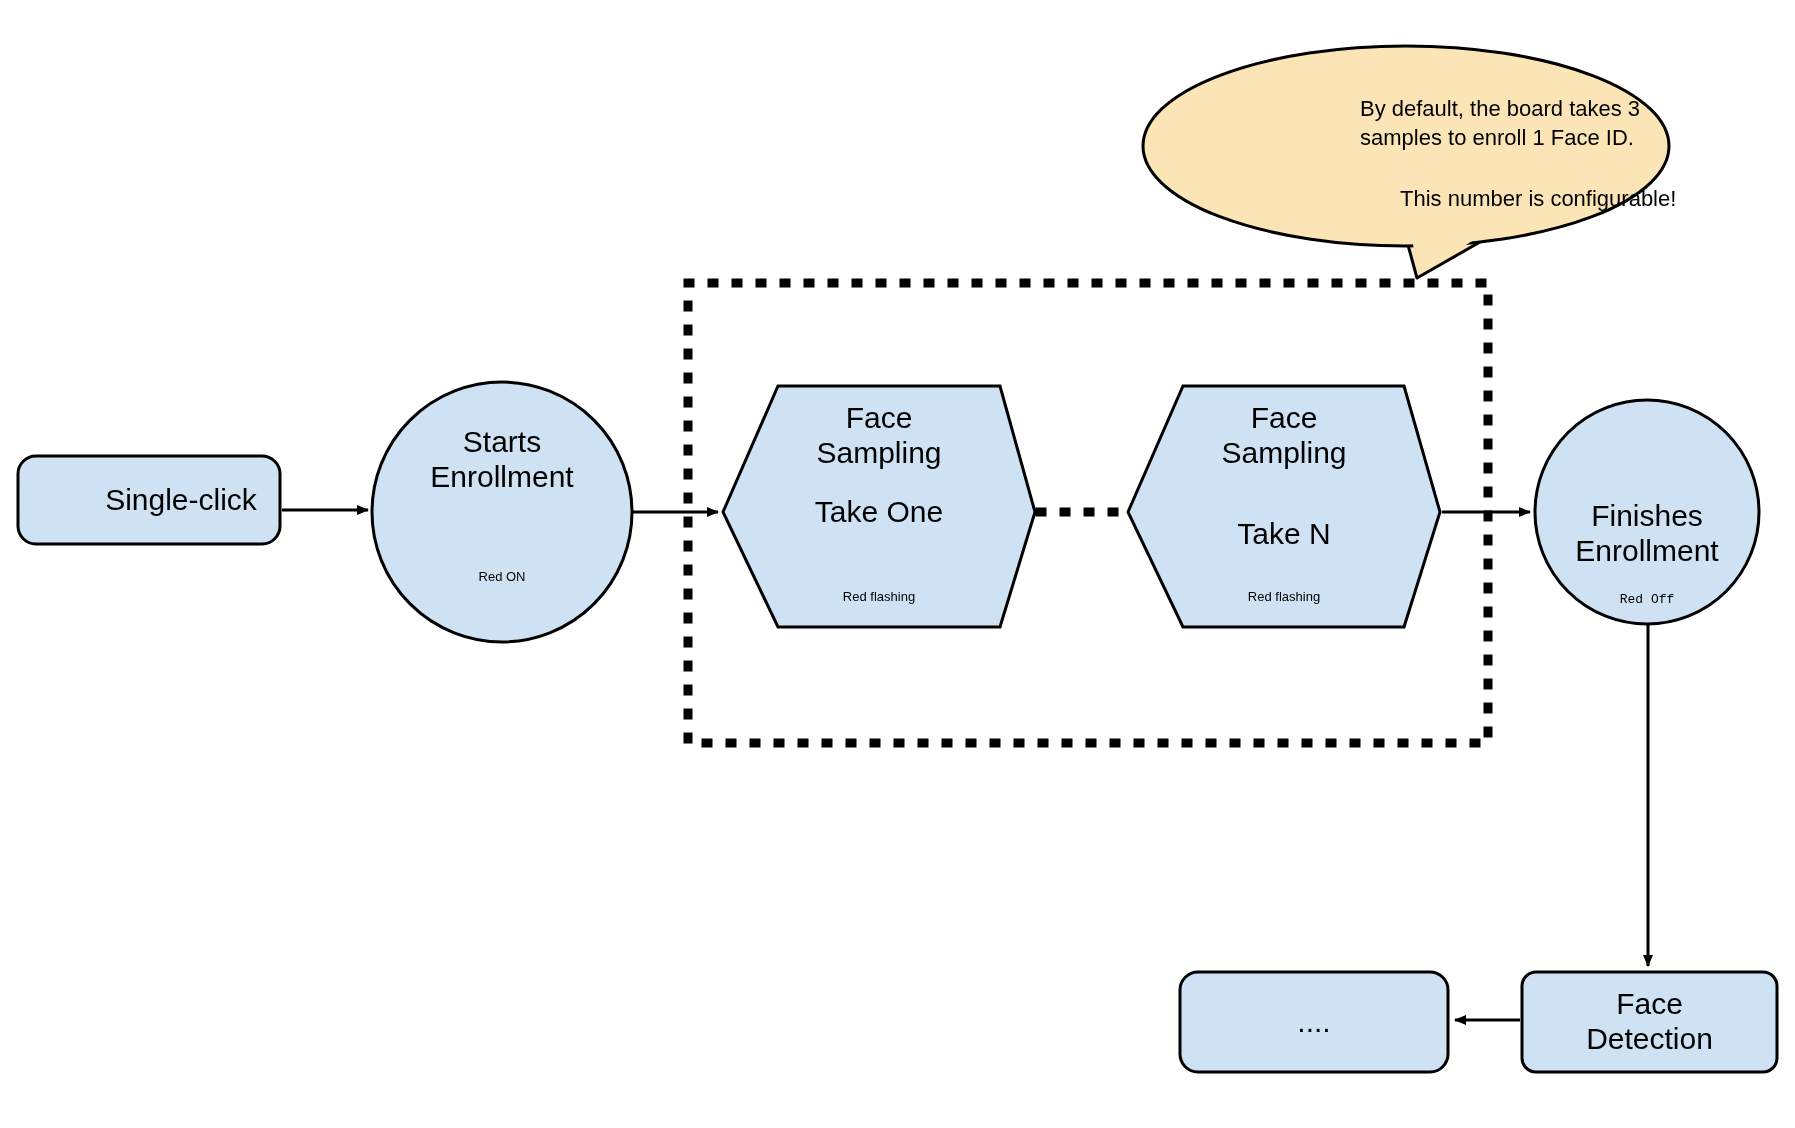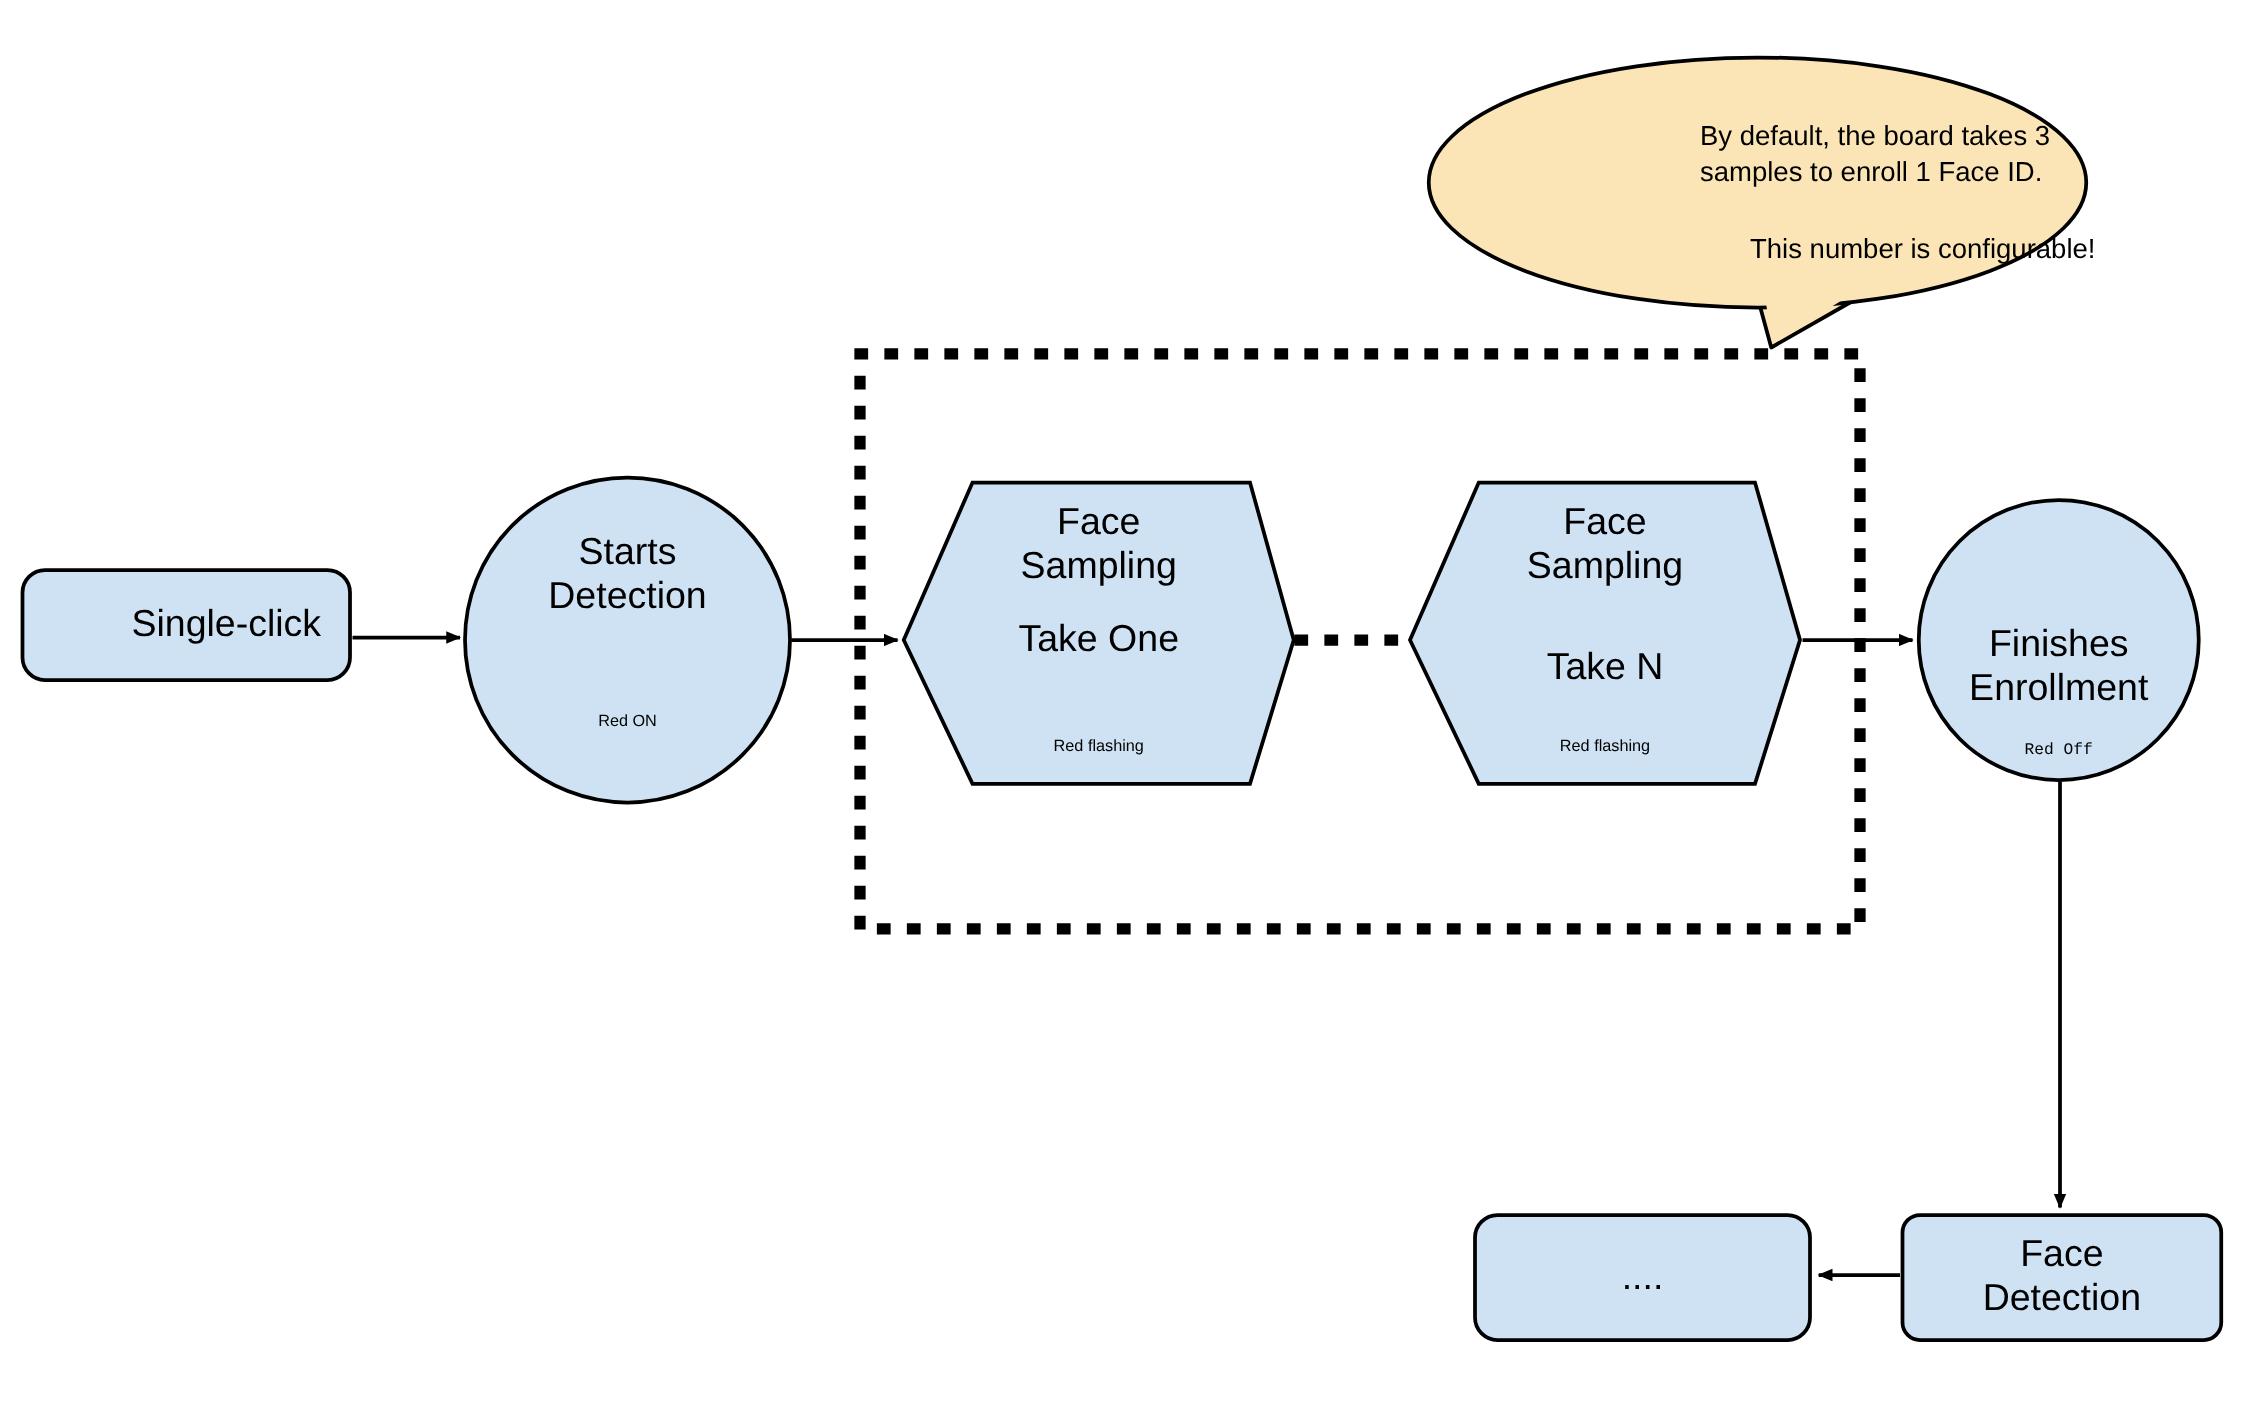--- a/index.html
+++ b/index.html
@@ -94,21 +94,21 @@
     <ellipse cx="1406" cy="146" rx="263" ry="100" fill="#fbe5b6" stroke="#000000" stroke-width="3"></ellipse>
     <path d="M1412,238 L1418,274 L1474,240 Z" fill="#fbe5b6" stroke="none"></path>
   </svg>
 
   <div class="node-text" style="left:18px; top:456px; width:262px; height:88px;padding-left:32px;">
     <div class="t-main">Single-click</div>
   </div>
 
   <div class="node-text" style="left:372px; top:418px; width:260px; height:84px;">
     <div class="t-main">Starts
-Detection</div>
+Enrollment</div>
   </div>
   <div class="node-text" style="left:372px; top:565px; width:260px; height:24px;">
     <div class="t-sub">Red ON</div>
   </div>
 
   <div class="node-text" style="left:723px; top:396px; width:312px; height:80px;">
     <div class="t-main">Face
 Sampling</div>
   </div>
   <div class="node-text" style="left:723px; top:492px; width:312px; height:40px;justify-content:center;">

